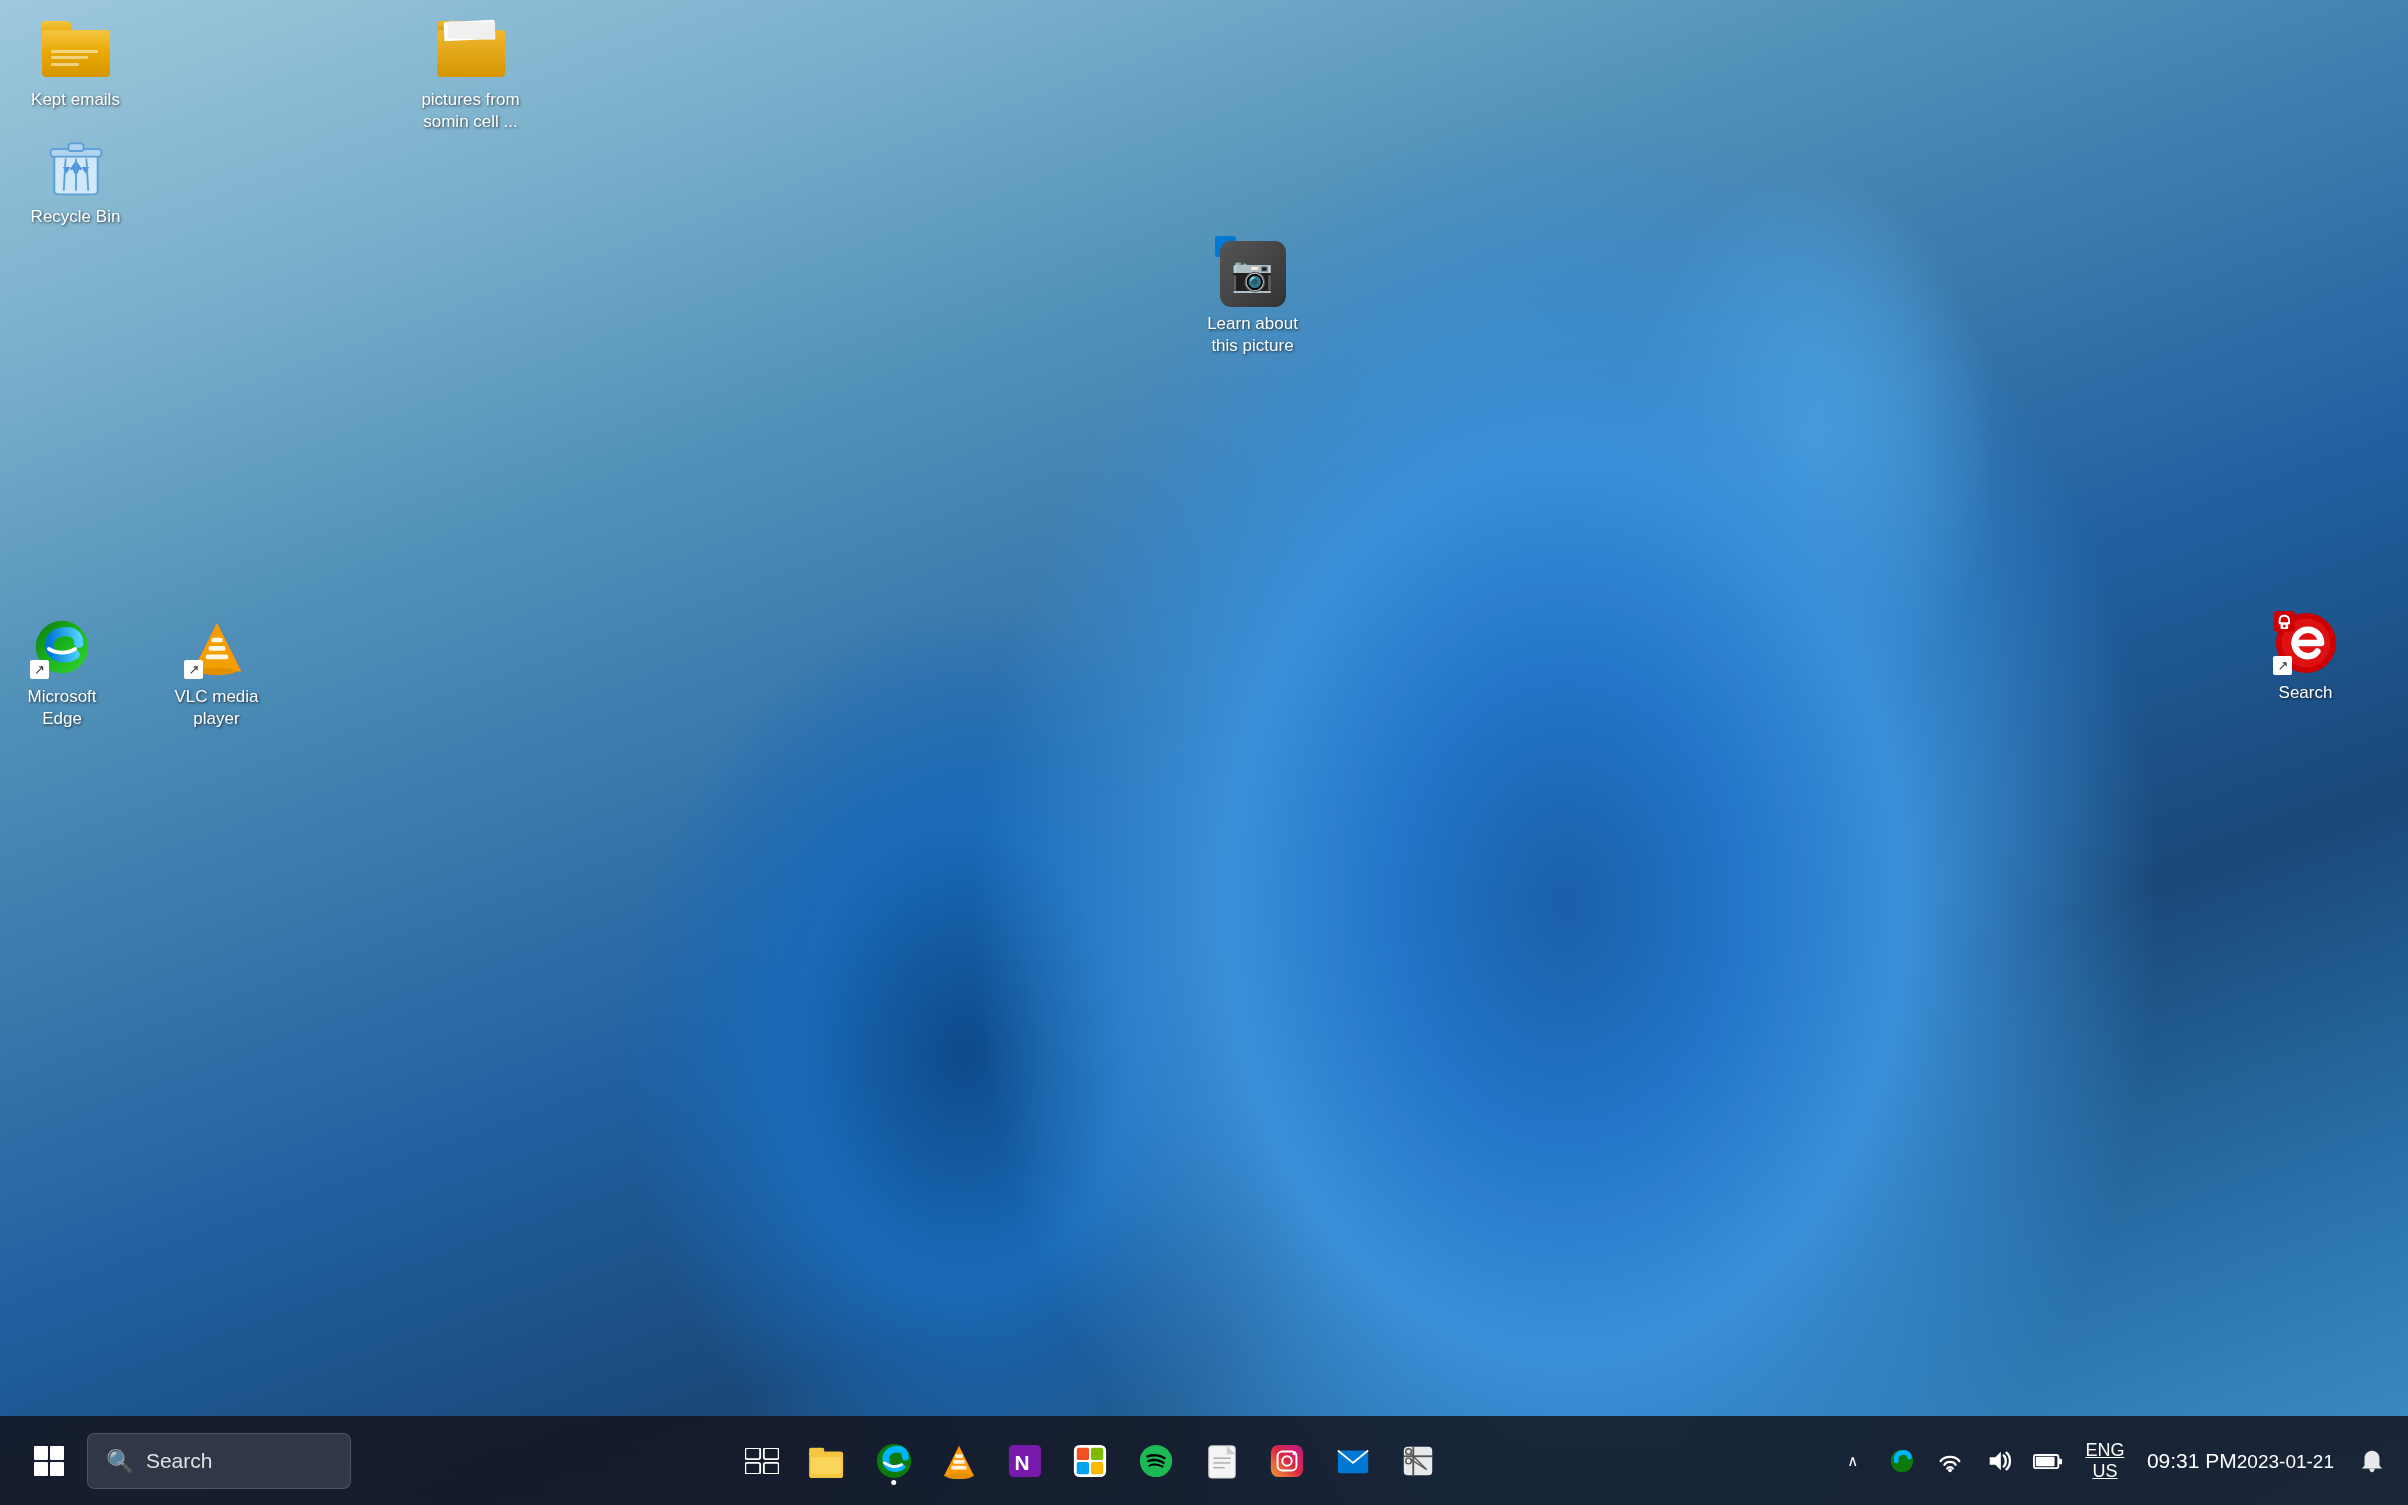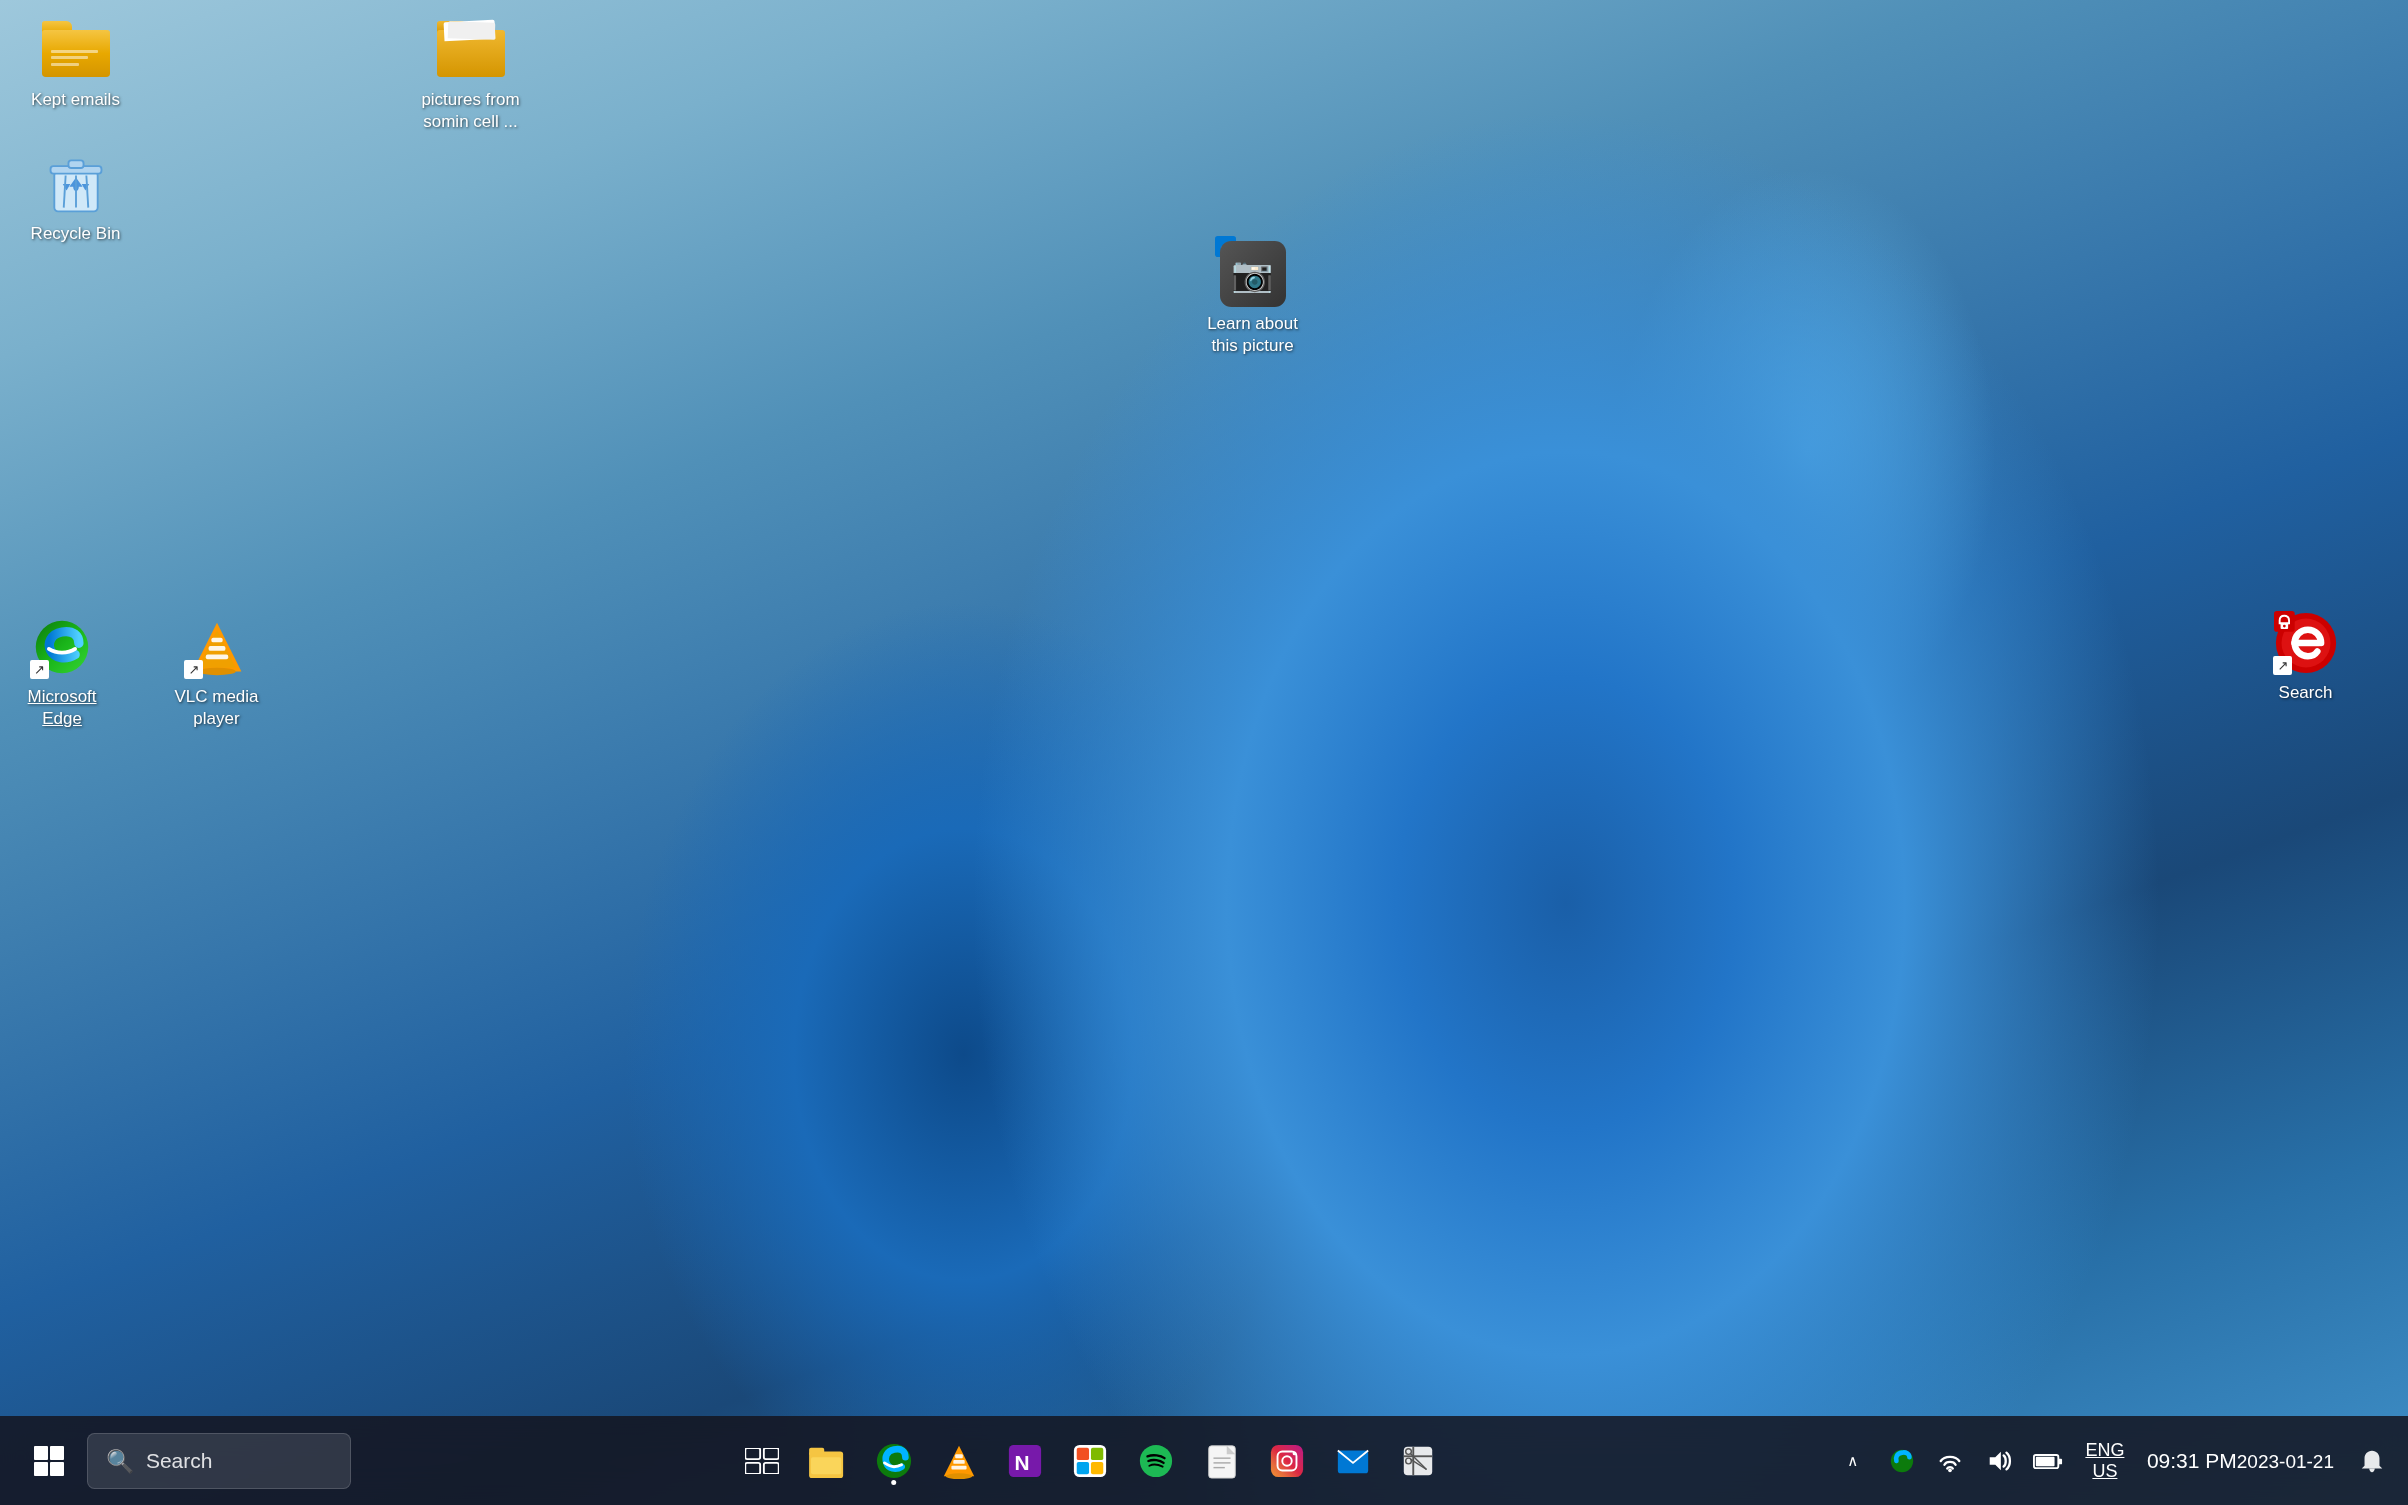--- a/index.html
+++ b/index.html
@@ -402,21 +402,21 @@
         <div class="folder-body">
 
           <div style="position:absolute;top:-9.4px;left:7.5px;width:51px;height:19px;background:white;border-radius:1.9px 1.9px 0 0;transform:rotate(-3deg);"></div>
           <div style="position:absolute;top:-7.5px;left:11.3px;width:47px;height:17px;background:#f0f0f0;border-radius:1.9px 1.9px 0 0;transform:rotate(2deg);"></div>
         </div>
       </div>
     </div>
     <div class="icon-label">pictures from somin cell ...</div>
   </div>
 
-  <div class="desktop-icon" style="left:19px; top:144px;">
+  <div class="desktop-icon" style="left:19px; top:127px;">
     <div class="icon-img">
       <svg class="recycle-icon-svg" viewBox="0 0 70 70" xmlns="http://www.w3.org/2000/svg">
 
         <rect x="12" y="22" width="46" height="42" rx="4" fill="#d0e8f8" stroke="#5a9fd8" stroke-width="2"></rect>
 
         <rect x="8" y="16" width="54" height="8" rx="3" fill="#b0d4f0" stroke="#5a9fd8" stroke-width="2"></rect>
 
         <rect x="27" y="10" width="16" height="8" rx="3" fill="#b0d4f0" stroke="#5a9fd8" stroke-width="2"></rect>
 
         <path d="M28 38 L35 28 L42 38 L38 38 C38 44 32 44 32 38 Z" fill="#2a7fd4" opacity="0.8"></path>
@@ -455,21 +455,21 @@
           <linearGradient id="edgeGrad2" x1="0%" y1="0%" x2="100%" y2="0%">
             <stop offset="0%" style="stop-color:#0078d4"></stop>
             <stop offset="100%" style="stop-color:#50d0ff"></stop>
           </linearGradient>
         </defs>
         <ellipse cx="32" cy="32" rx="28" ry="28" fill="url(#edgeGrad1)"></ellipse>
         <path d="M50 28 C50 20 44 14 32 16 C20 18 16 28 20 36 C24 44 36 46 46 40" fill="none" stroke="url(#edgeGrad2)" stroke-width="10" stroke-linecap="round"></path>
         <path d="M18 34 C18 34 24 38 32 38 C40 38 46 34 46 34" fill="none" stroke="white" stroke-width="4" stroke-linecap="round"></path>
       </svg>
     </div>
-    <div class="icon-label" style="color:white;text-decoration:underline;">Microsoft Edge</div>
+    <div class="icon-label" style="color:white;">Microsoft Edge</div>
   </div>
 
   <div class="desktop-icon" style="left:160px; top:607px;">
     <div class="icon-img" style="position:relative;">
       <div class="shortcut-arrow">↗</div>
       <svg width="60" height="60" viewBox="0 0 64 64">
 
         <polygon points="32,6 58,58 6,58" fill="#f90"></polygon>
         <polygon points="32,14 52,54 12,54" fill="#f0a000"></polygon>
 

